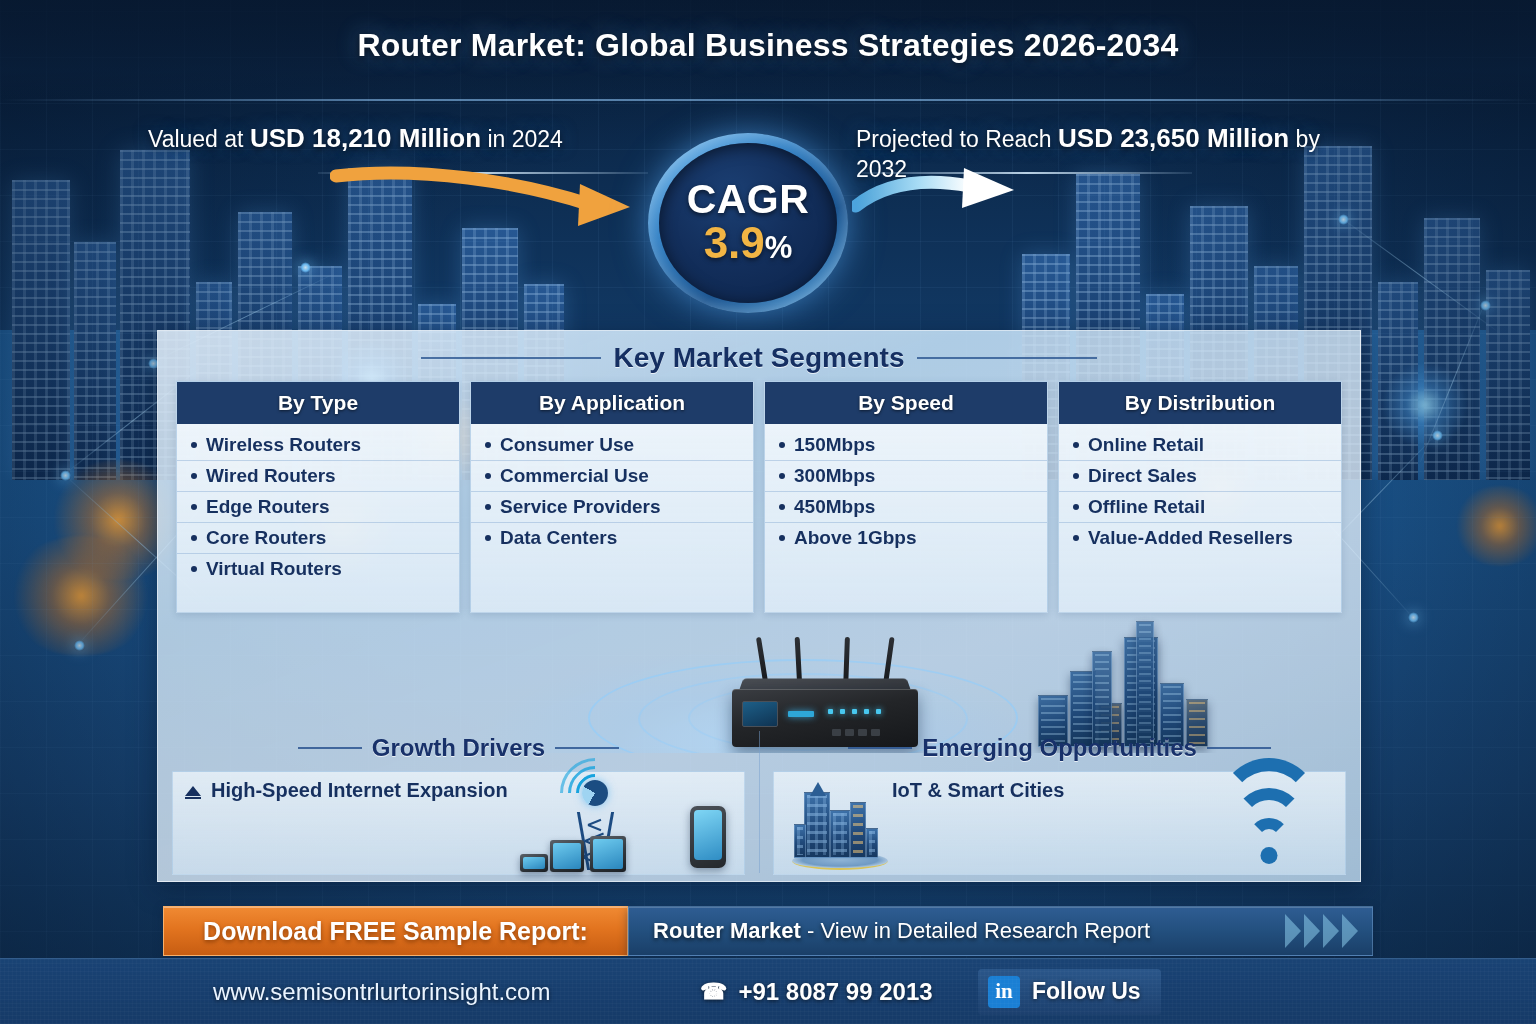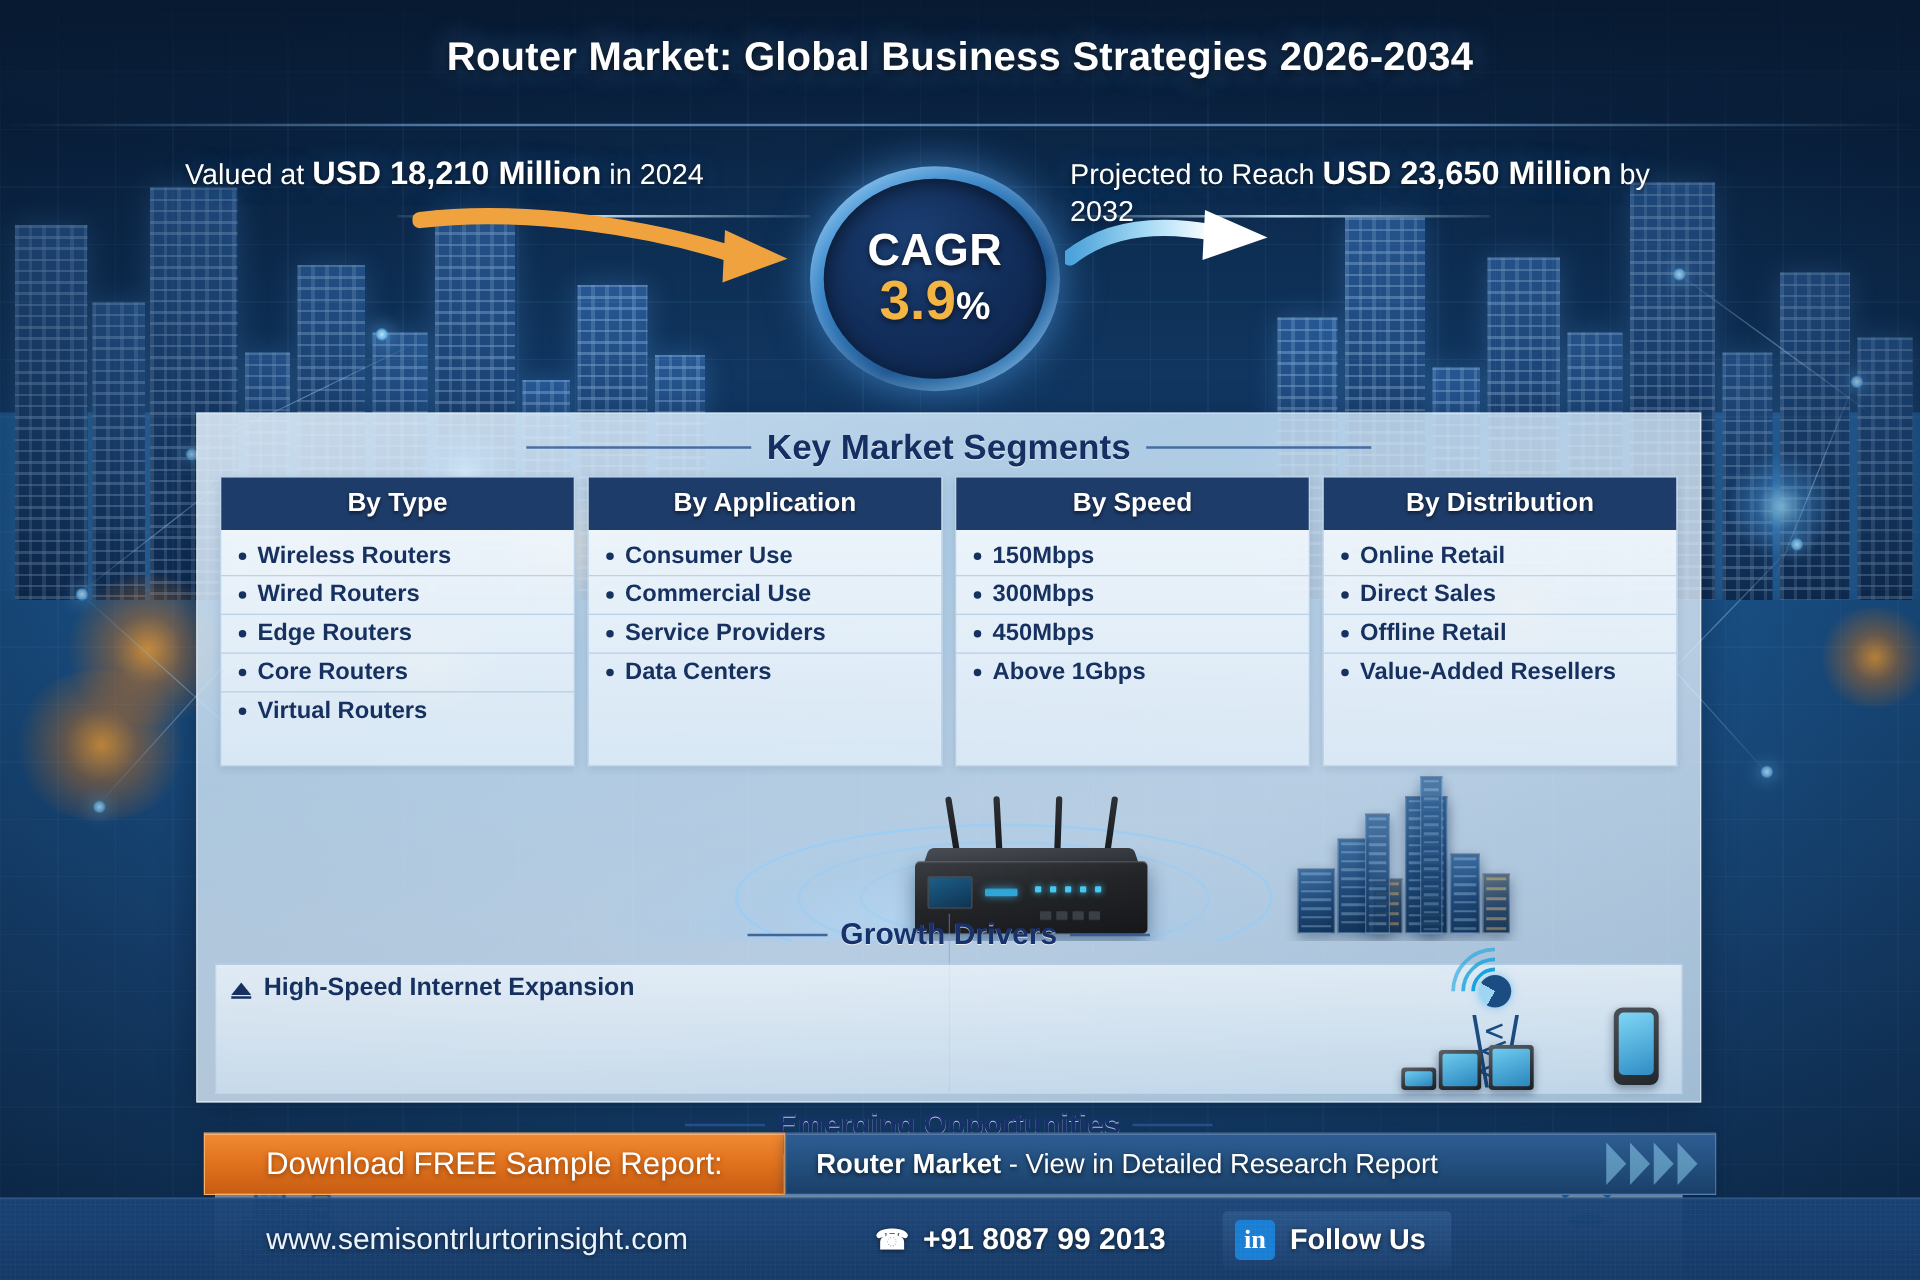--- a/index.html
+++ b/index.html
@@ -134,21 +134,21 @@
   .cagr-inner {
     position:absolute; left:11px; top:10px; right:11px; bottom:10px;
     border-radius:50%;
     background: radial-gradient(circle at 40% 32%, #1b3f73 0%, #132f5c 45%, #0b2248 100%);
     box-shadow: inset 0 3px 16px rgba(0,0,0,.55);
     display:flex; flex-direction:column;
     align-items:center; justify-content:center;
     gap:0px;
   }
   .cagr-label {
-    font-size:36px; font-weight:bold; color:#ffffff;
+    font-size:41px; font-weight:bold; color:#ffffff;
     letter-spacing:.5px; line-height:1;
     text-shadow:0 2px 5px rgba(0,0,0,.6);
   }
   .cagr-value {
     font-size:44px; font-weight:bold; line-height:1.05;
     color:#f2b544;
     text-shadow:0 2px 5px rgba(0,0,0,.55);
   }
   .cagr-value .pct { color:#ffffff; font-size:31px; }
 
@@ -256,21 +256,21 @@
   }
   .rack::after{
     content:""; position:absolute; inset:2px;
     background-image: repeating-linear-gradient(180deg, rgba(190,230,255,.55) 0 2px, transparent 2px 7px);
     opacity:.55;
   }
   .rack.amber { background: linear-gradient(170deg,#5d6f7e 0%, #2b4a6d 50%, #1a3656 100%); }
   .rack.amber::after{ background-image: repeating-linear-gradient(180deg, rgba(255,205,120,.75) 0 2px, transparent 2px 8px); }
 
   
-  .duo { position:absolute; left:0; right:0; top:392px; height:158px; display:flex;flex-direction:column; }
+  .duo { position:absolute; left:0; right:0; top:392px; height:158px; display:flex; }
   .duo-col { flex:1; position:relative; padding:6px 14px 0 14px; }
   .duo-sep { position:absolute; left:50%; top:8px; bottom:8px; width:1px; background:rgba(120,160,205,.5); }
   .duo-title-row { display:flex; align-items:center; justify-content:center; gap:10px; height:38px; }
   .duo-title { font-size:24px; font-weight:bold; color:#18316a; text-shadow:0 1px 0 rgba(255,255,255,.7); white-space:nowrap; }
   .dline { height:2px; width:64px; background:#2b5590; opacity:.85; }
   .duo-body {
     position:relative; margin-top:4px; height:104px;
     background: linear-gradient(180deg, rgba(244,250,254,.70), rgba(216,234,248,.55));
     border:1px solid rgba(160,195,228,.5);
   }
@@ -348,21 +348,21 @@
     width:17px; height:17px; border-radius:50%; background:#1d6fb0;
   }
 
   
   .cta-row { position:absolute; left:163px; top:906px; width:1210px; height:50px; display:flex; }
   .cta-orange {
     width:465px; height:50px;
     background: linear-gradient(180deg,#f08a33 0%, #e2741f 45%, #c75d12 100%);
     border:1px solid #f7b06b;
     display:flex; align-items:center; justify-content:center;
-    color:#ffffff; font-size:25px; font-weight:normal;
+    color:#ffffff; font-size:25px; font-weight:bold;
     text-shadow:0 2px 4px rgba(110,45,0,.7);
     box-shadow:0 3px 9px rgba(10,30,60,.45), inset 0 1px 0 rgba(255,255,255,.35);
   }
   .cta-blue {
     flex:1; height:50px; position:relative; overflow:hidden;
     background: linear-gradient(180deg,#2f5d93 0%, #23507f 48%, #1a3f68 100%);
     border:1px solid rgba(150,195,240,.35);
     display:flex; align-items:center; padding-left:24px;
     box-shadow:0 3px 9px rgba(10,30,60,.45), inset 0 1px 0 rgba(255,255,255,.18);
   }

